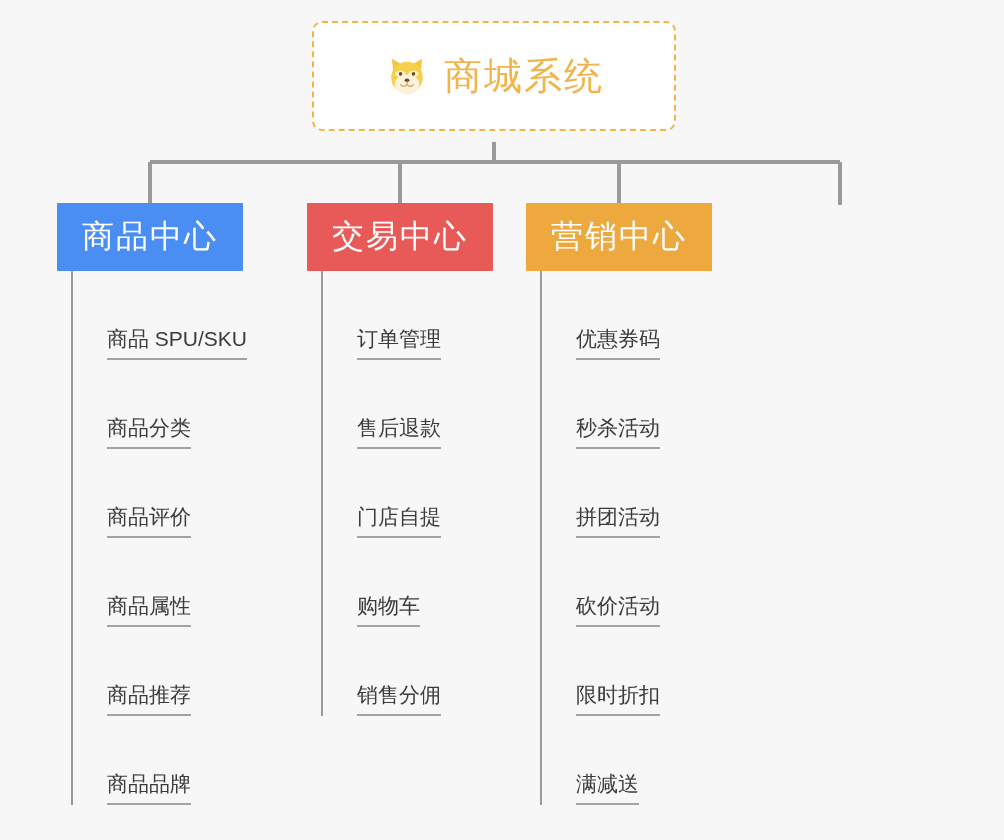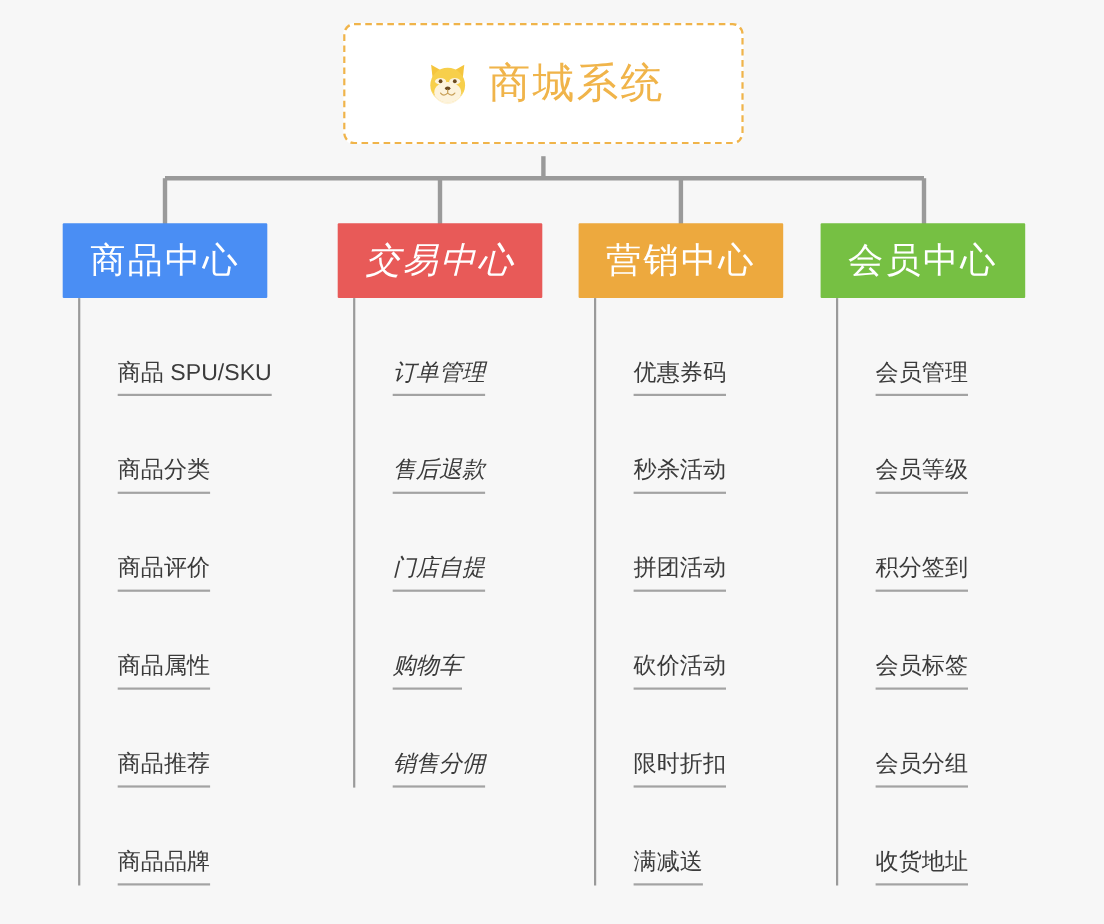--- a/index.html
+++ b/index.html
@@ -111,21 +111,21 @@
     padding-bottom: 7px;
     border-bottom: 2px solid #a3a3a3;
     white-space: nowrap;
   }
 
   
   .branch-0 { left: 57px; }
   .branch-0 .branch-header { width: 186px; background: #4a8ef4; }
   .branch-0 .leaf-list { margin-left: 14px; }
 
-  .branch-1 { left: 307px; font-style: italic; }
+  .branch-1 { left: 307px; }
   .branch-1 .branch-header { width: 186px; background: #e85a58; }
   .branch-1 .leaf-list { margin-left: 14px; }
 
   .branch-2 { left: 526px; }
   .branch-2 .branch-header { width: 186px; background: #eda93e; align-items: center; }
   .branch-2 .leaf-list { margin-left: 14px; }
 
   .branch-3 { left: 746px; }
   .branch-3 .branch-header { width: 186px; background: #76c043; }
   .branch-3 .leaf-list { margin-left: 14px; }
@@ -240,39 +240,14 @@
         </li>
       <li class="leaf-item">
           <span class="leaf-label">限时折扣</span>
         </li>
       <li class="leaf-item">
           <span class="leaf-label">满减送</span>
         </li>
     </ul>
   </div>
 
-  <div class="branch branch-3">
-    <div class="branch-header">
-      <span>会员中心</span>
-    </div>
-    <ul class="leaf-list">
-      <li class="leaf-item">
-          <span class="leaf-label">会员管理</span>
-        </li>
-      <li class="leaf-item">
-          <span class="leaf-label">会员等级</span>
-        </li>
-      <li class="leaf-item">
-          <span class="leaf-label">积分签到</span>
-        </li>
-      <li class="leaf-item">
-          <span class="leaf-label">会员标签</span>
-        </li>
-      <li class="leaf-item">
-          <span class="leaf-label">会员分组</span>
-        </li>
-      <li class="leaf-item">
-          <span class="leaf-label">收货地址</span>
-        </li>
-    </ul>
-  </div>
 
 </div>
 
 </body></html>

